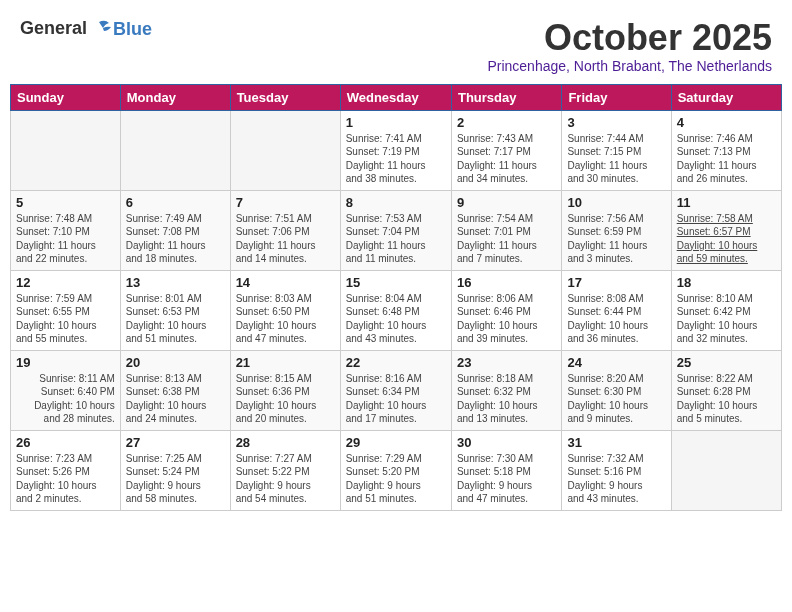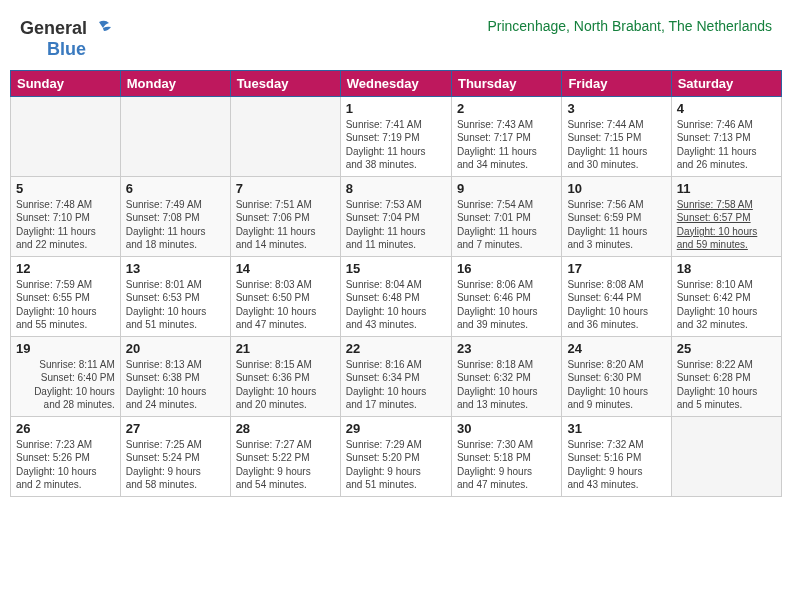--- a/index.html
+++ b/index.html
@@ -11,41 +11,41 @@
       padding: 10px;
     }
     .header {
       display: flex;
       justify-content: space-between;
       align-items: flex-start;
       padding: 8px 10px 4px 10px;
     }
     .logo {
       display: flex;
-      flex-direction: column;
-      align-items: center;
+      flex-direction: row;
+      align-items: flex-end;
       line-height: 1.1;
     }
     .logo-line {
       display: flex;
       align-items: center;
       gap: 2px;
     }
     .title-area {
       text-align: right;
     }
     .month-title {
       font-size: 36px;
       font-weight: bold;
       color: #333;
       line-height: 1.1;
     }
     .subtitle {
       font-size: 14px;
-      color: #15803d;
+      color: #4c1d95;
     }
     .calendar {
       width: 100%;
       border-collapse: collapse;
       margin-top: 6px;
     }
     .calendar th {
       background-color: #be185d;
       color: #fff;
       text-align: left;
@@ -95,20 +95,21 @@
       <svg width="22" height="22" viewBox="0 0 22 22" style="margin-left:2px;">
         <path d="M8,4 Q14,1 18,5 Q14,6 12,10 Q10,7 8,4 Z" fill="#3a7abf"></path>
         <path d="M12,10 Q16,8 20,9 Q17,13 13,13 Q12,11 12,10 Z" fill="#3a7abf"></path>
       </svg>
     </div>
     <div>
       <span style="font-size:18px;font-weight:bold;color:#3a7abf;">Blue</span>
     </div>
   </div>
   <div class="title-area">
+    <div class="month-title">October 2025</div>
     <div class="subtitle">Princenhage, North Brabant, The Netherlands</div>
   </div>
 </div>
 
 <table class="calendar">
   <thead>
     <tr>
     <th>Sunday</th>
         <th>Monday</th>
         <th>Tuesday</th>

